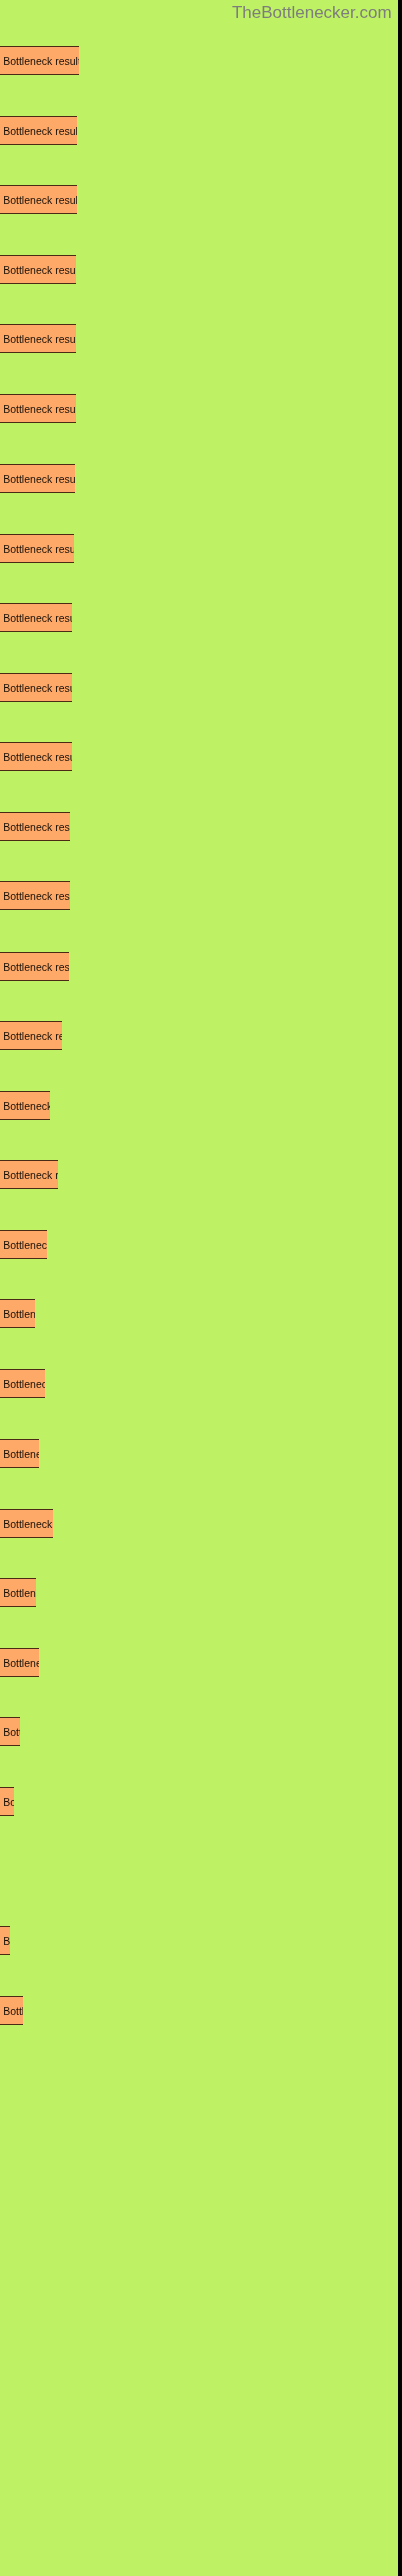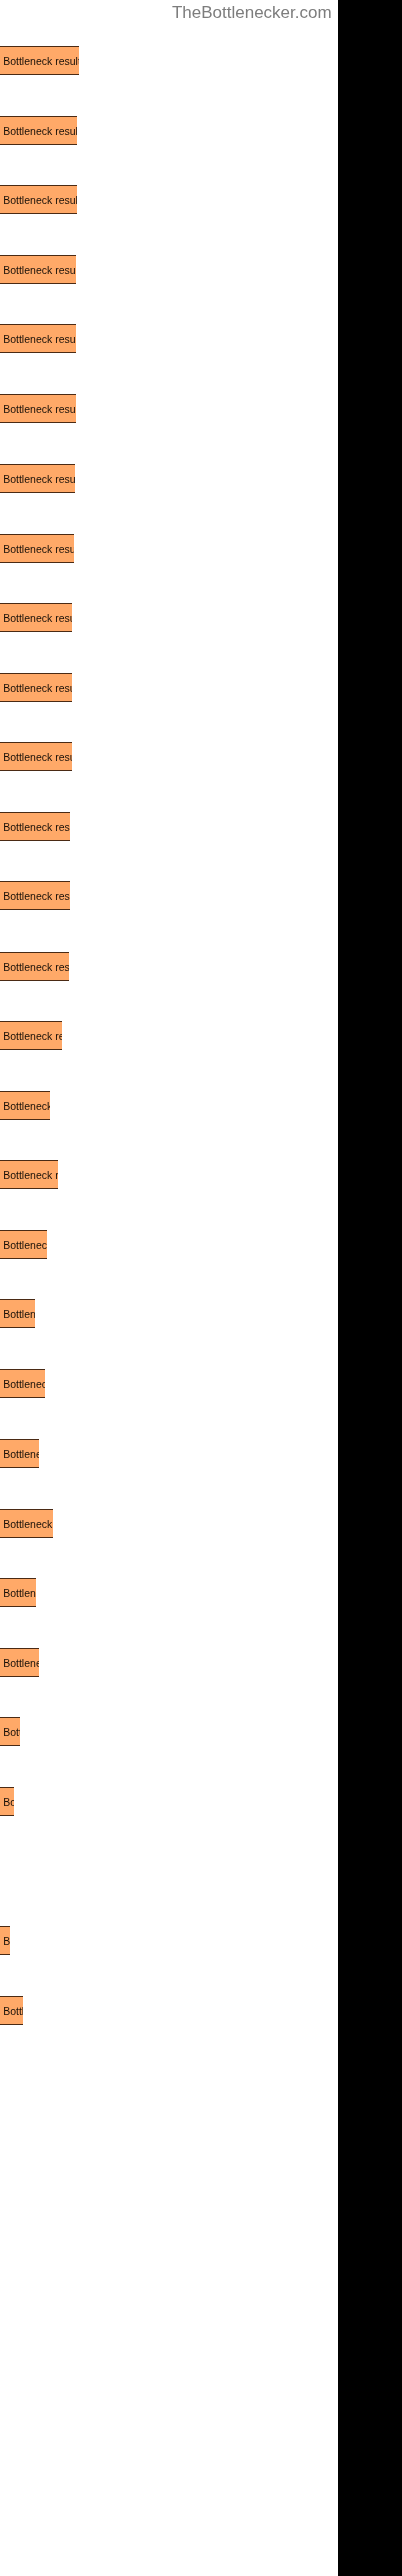--- a/index.html
+++ b/index.html
@@ -11,23 +11,23 @@
     width: 403px;
     height: 2576px;
     position: relative;
     overflow: hidden;
     font-family: "Liberation Sans", sans-serif;
   }
   #chart-root {
     position: absolute;
     left: 0;
     top: 0;
-    width: 338px;
+    width: 398px;
     height: 2576px;
-    background: #ffffff;
+    background: #bef264;
   }
   #site-title {
     position: absolute;
     right: 6.4px;
     top: 1.6px;
     font-family: "Liberation Sans", sans-serif;
     font-size: 17px;
     line-height: 21px;
     color: #7d7d7d;
     letter-spacing: 0px;

